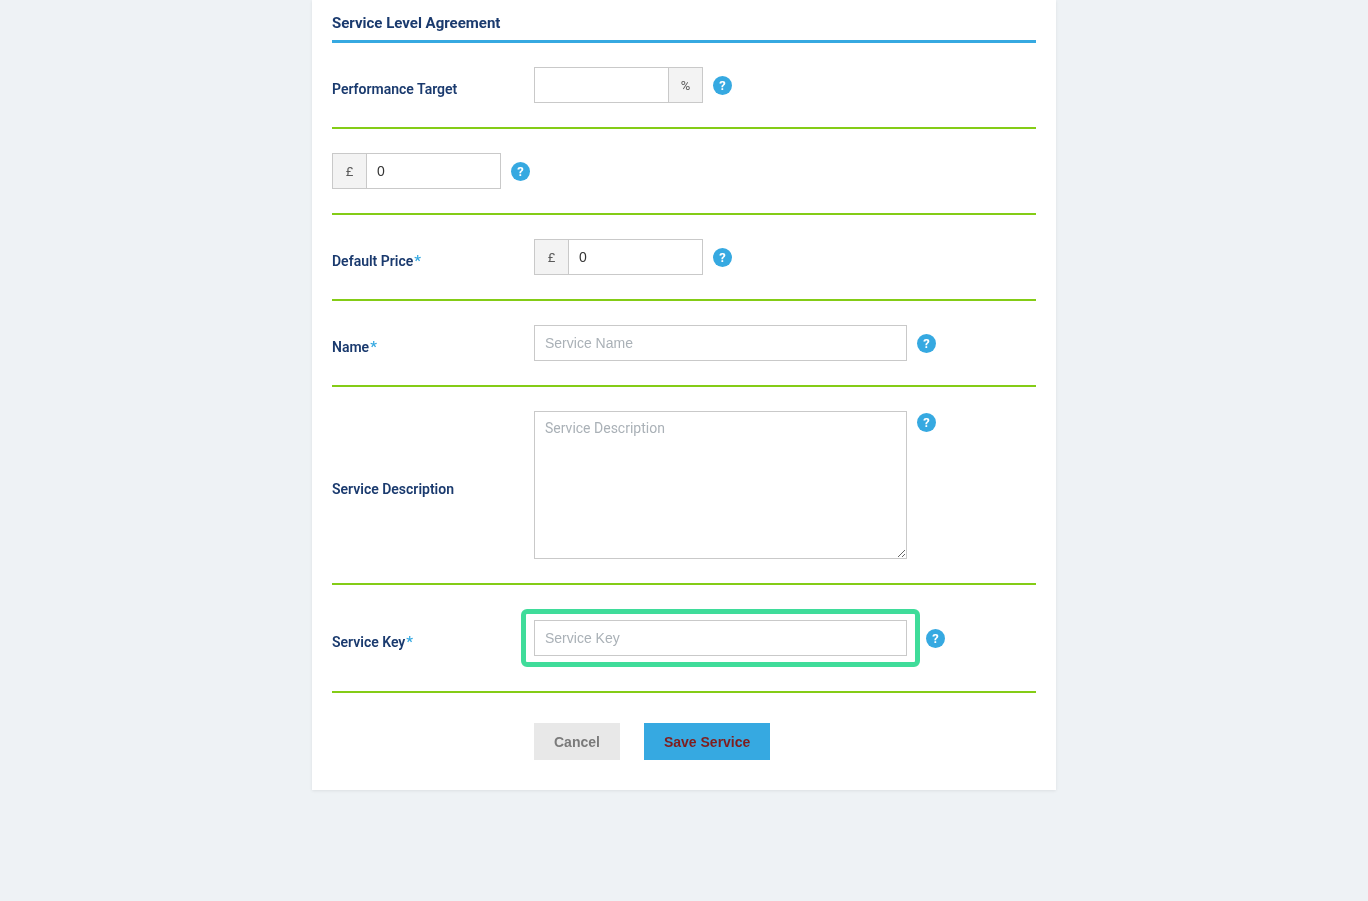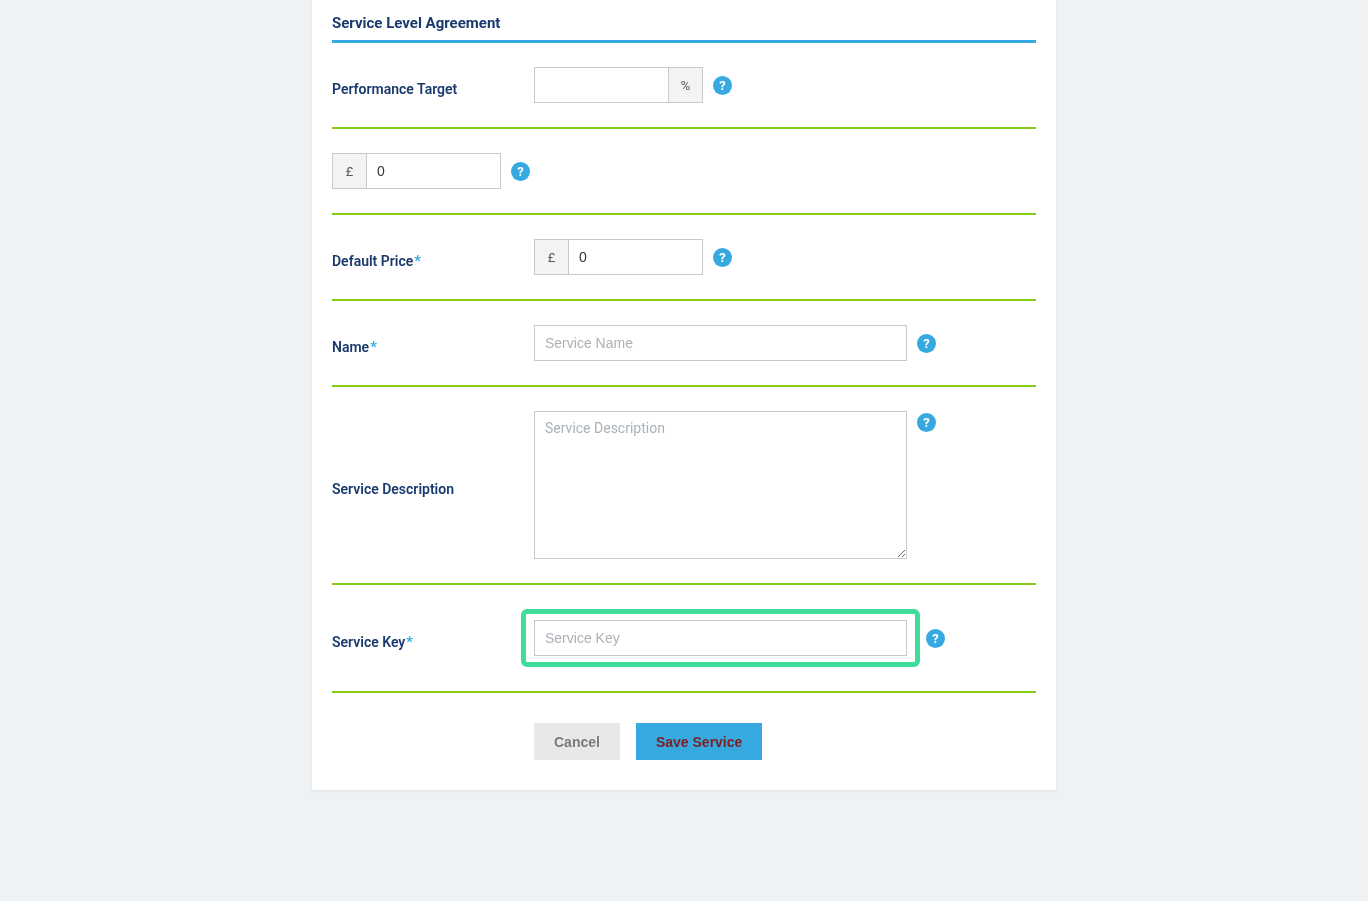--- a/index.html
+++ b/index.html
@@ -115,21 +115,21 @@
     }
     .highlight-box {
       border: 5px solid #3fdc9a;
       border-radius: 6px;
       padding: 6px 8px;
       margin-left: -13px;
       display: inline-flex;
     }
     .button-row {
       display: flex;
-      gap: 16px;
+      gap: 24px;
       padding: 30px 0 10px 202px;
     }
     .btn {
       height: 37px;
       padding: 0 20px;
       border: none;
       font-size: 14px;
       font-weight: 600;
       cursor: pointer;
     }

